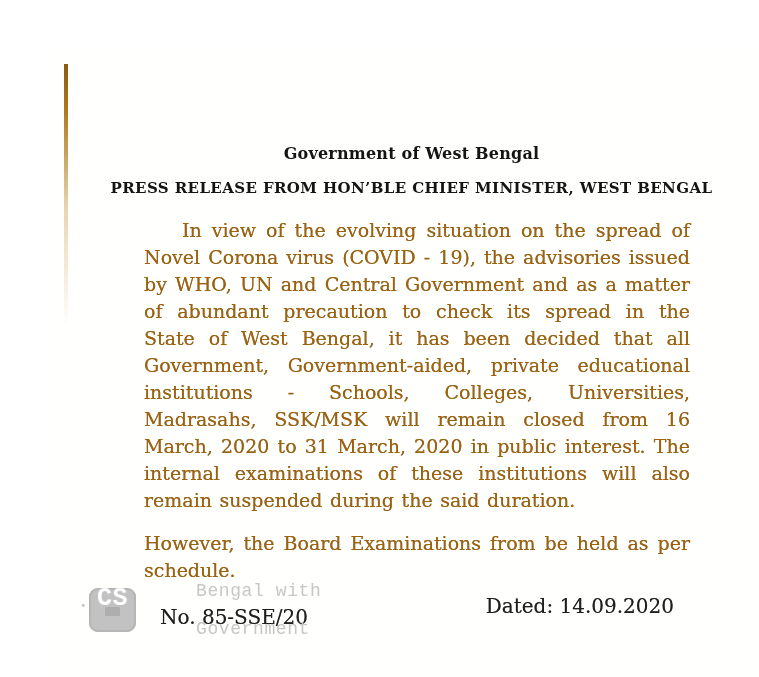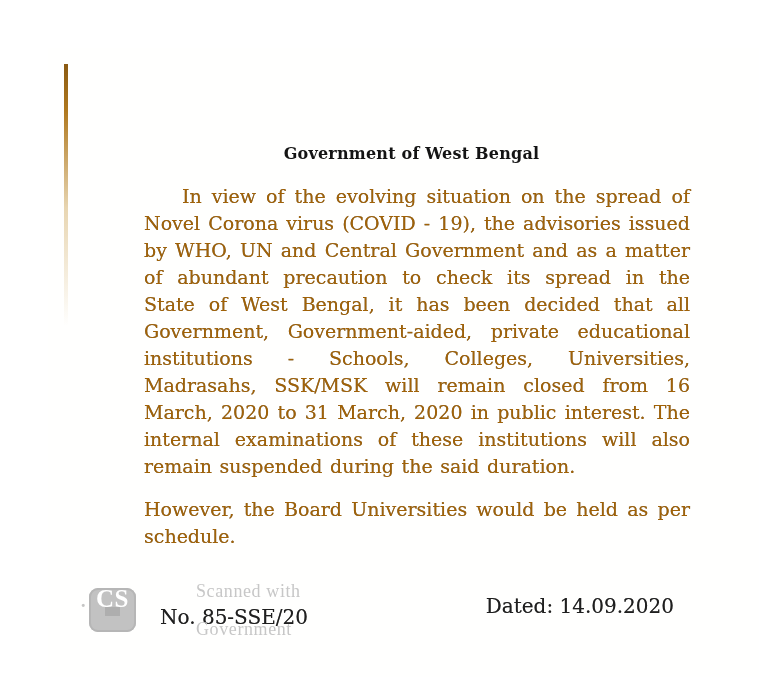--- a/index.html
+++ b/index.html
@@ -76,21 +76,21 @@
     filter: blur(0.6px);
     pointer-events: none;
   }
   
   .watermark {
     position: absolute;
     left: 9px; bottom: 5px;
     display: flex;
     align-items: center;
     gap: 12px;
-    font-family: Liberation Serif, serif;
+    font-family: Liberation Mono, monospace;
   }
   .cs-badge {
     width: 47px; height: 44px;
     background: #c2c2c2;
     border-radius: 9px;
     position: relative;
     display: flex;
     align-items: center;
     justify-content: center;
     overflow: hidden;
@@ -119,38 +119,39 @@
 </style>
 </head>
 <body>
 
 <div class="page">
 
   <div class="edge-artifact"></div>
 
   <div class="header">
     <div class="org-line">Government of West Bengal</div>
+    <div class="title-line">PRESS RELEASE FROM HON’BLE CHIEF MINISTER, WEST BENGAL</div>
   </div>
 
   <div class="body-text">
     <p class="para-1">In view of the evolving situation on the spread of Novel Corona virus (COVID - 19), the advisories issued by WHO, UN and Central Government and as a matter of abundant precaution to check its spread in the State of West Bengal, it has been decided that all Government, Government-aided, private educational institutions - Schools, Colleges, Universities, Madrasahs, SSK/MSK will remain closed from 16 March, 2020 to 31 March, 2020 in public interest. The internal examinations of these institutions will also remain suspended during the said duration.</p>
-    <p class="para-2">However, the Board Universities would be held as per schedule.</p>
+    <p class="para-2">However, the Board Examinations from be held as per schedule.</p>
   </div>
 
   <div class="smudge"></div>
 
   <div class="ref-row">
     <span class="ref-no">No. 85-SSE/20</span>
     <span class="ref-date">Dated: 14.09.2020</span>
   </div>
 
   <div class="watermark">
     <div class="cs-badge">
       <span class="cs-badge-letters">CS</span>
       <span class="cs-badge-band"></span>
     </div>
     <div class="wm-text">
-      <div>Scanned with</div>
+      <div>Bengal with</div>
       <div>Government</div>
     </div>
   </div>
 
 </div>
 
 </body></html>

